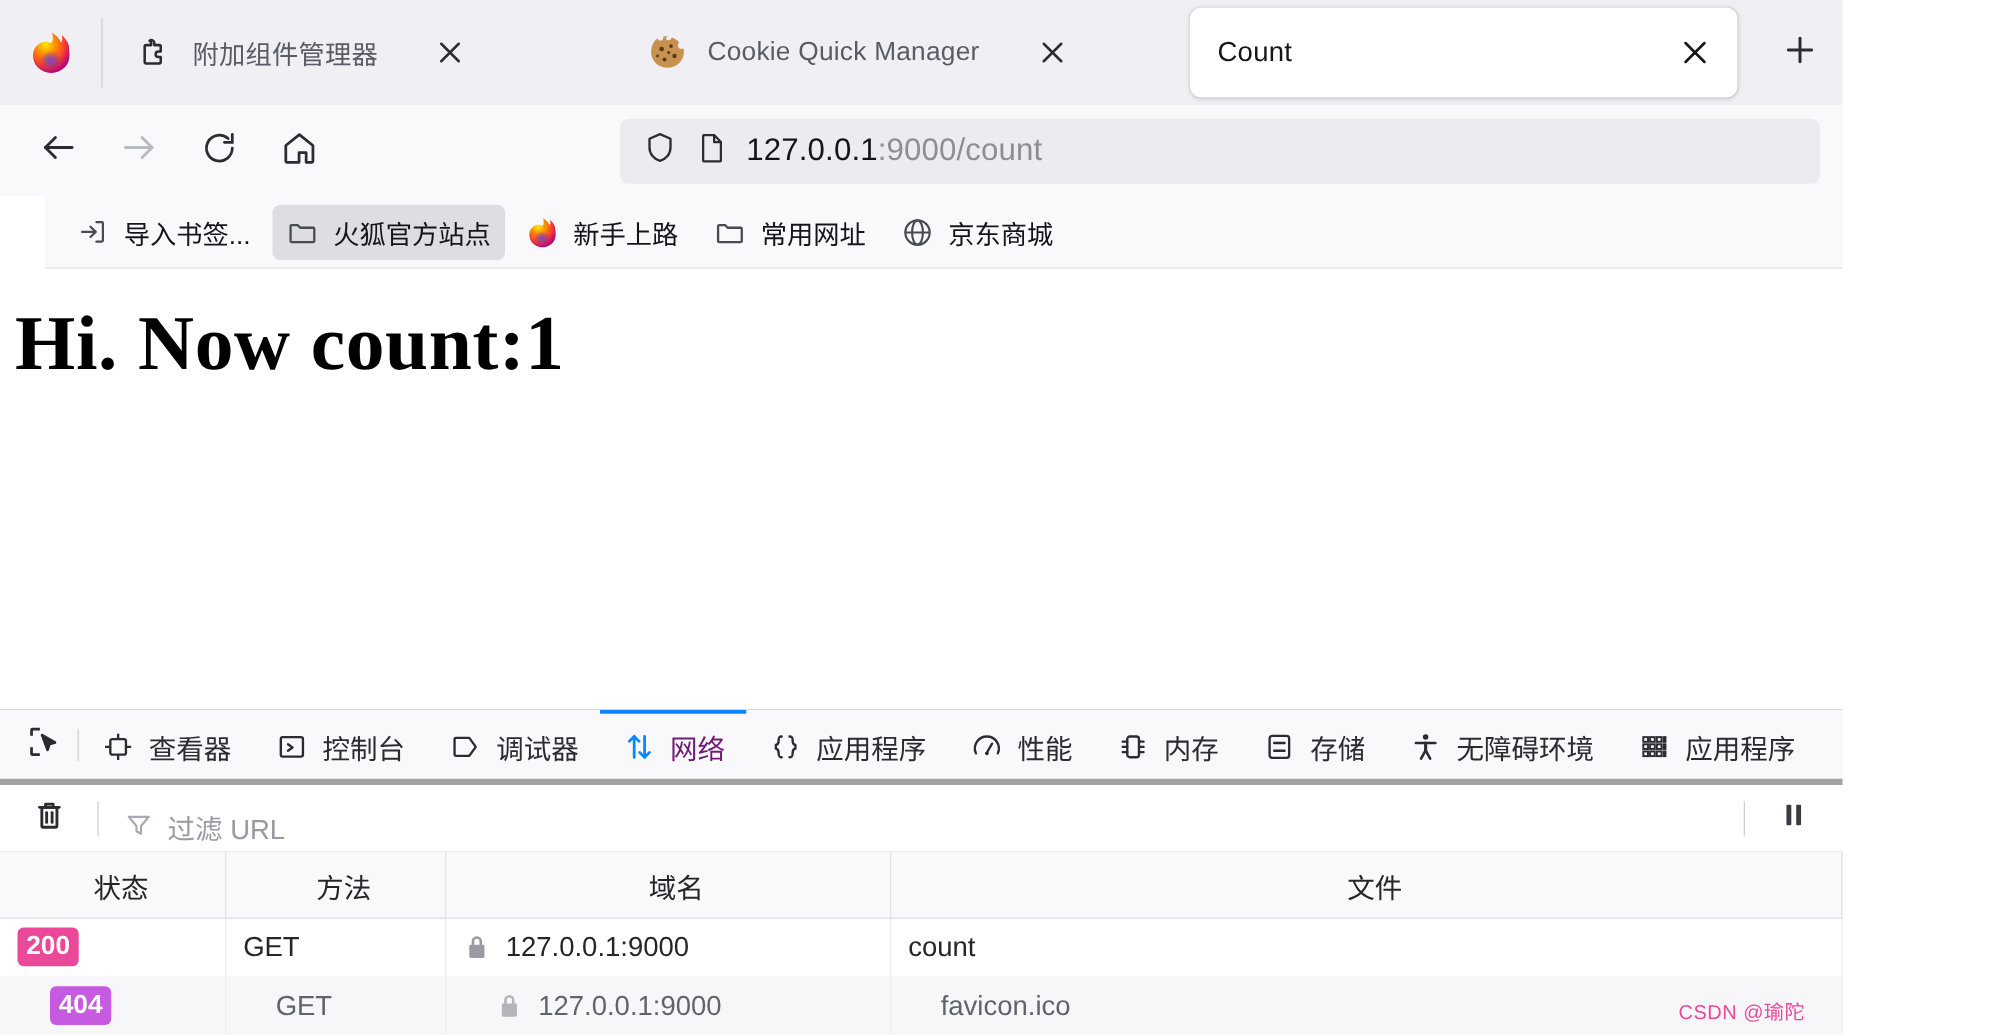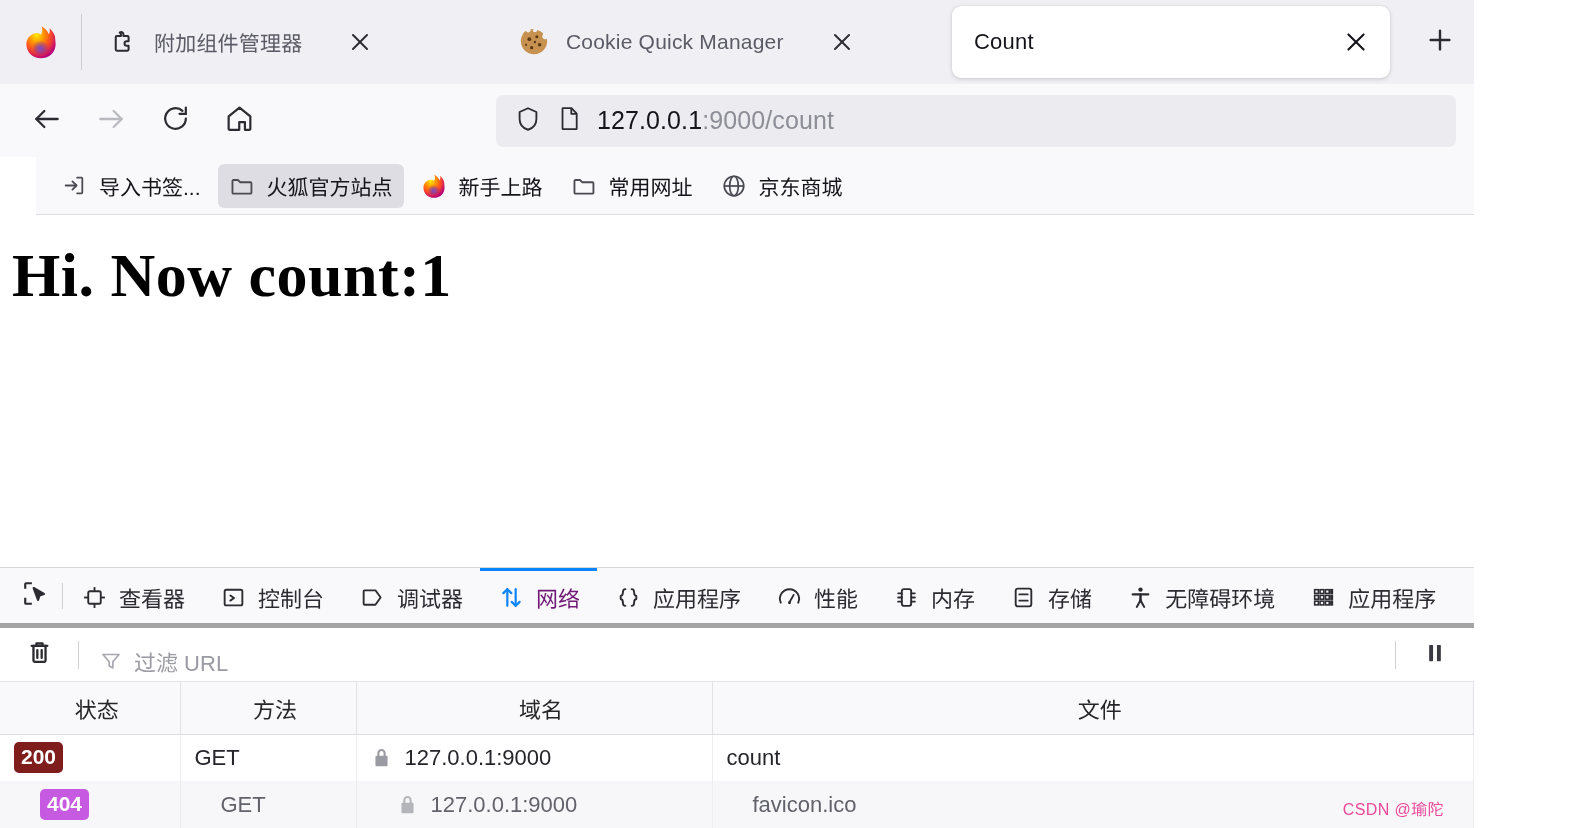--- a/index.html
+++ b/index.html
@@ -243,21 +243,21 @@
     display: inline-block;
     min-width: 48px;
     text-align: center;
     padding: 2px 7px 3px;
     border-radius: 5px;
     color: #ffffff;
     font-size: 21px;
     font-weight: bold;
     line-height: 1.25;
   }
-  .badge-200 { background: #7f1d1d; }
+  .badge-200 { background: #ec4899; }
   .badge-404 { background: #c65ae0; }
 
   .dom-cell { display: flex; align-items: center; gap: 12px; }
   .lock-ico { width: 22px; height: 24px; flex: none; display: flex; align-items: center; justify-content: center; }
 
   .watermark {
     position: absolute;
     right: 30px; bottom: 8px;
     font-size: 16px;
     color: #ec4899;

